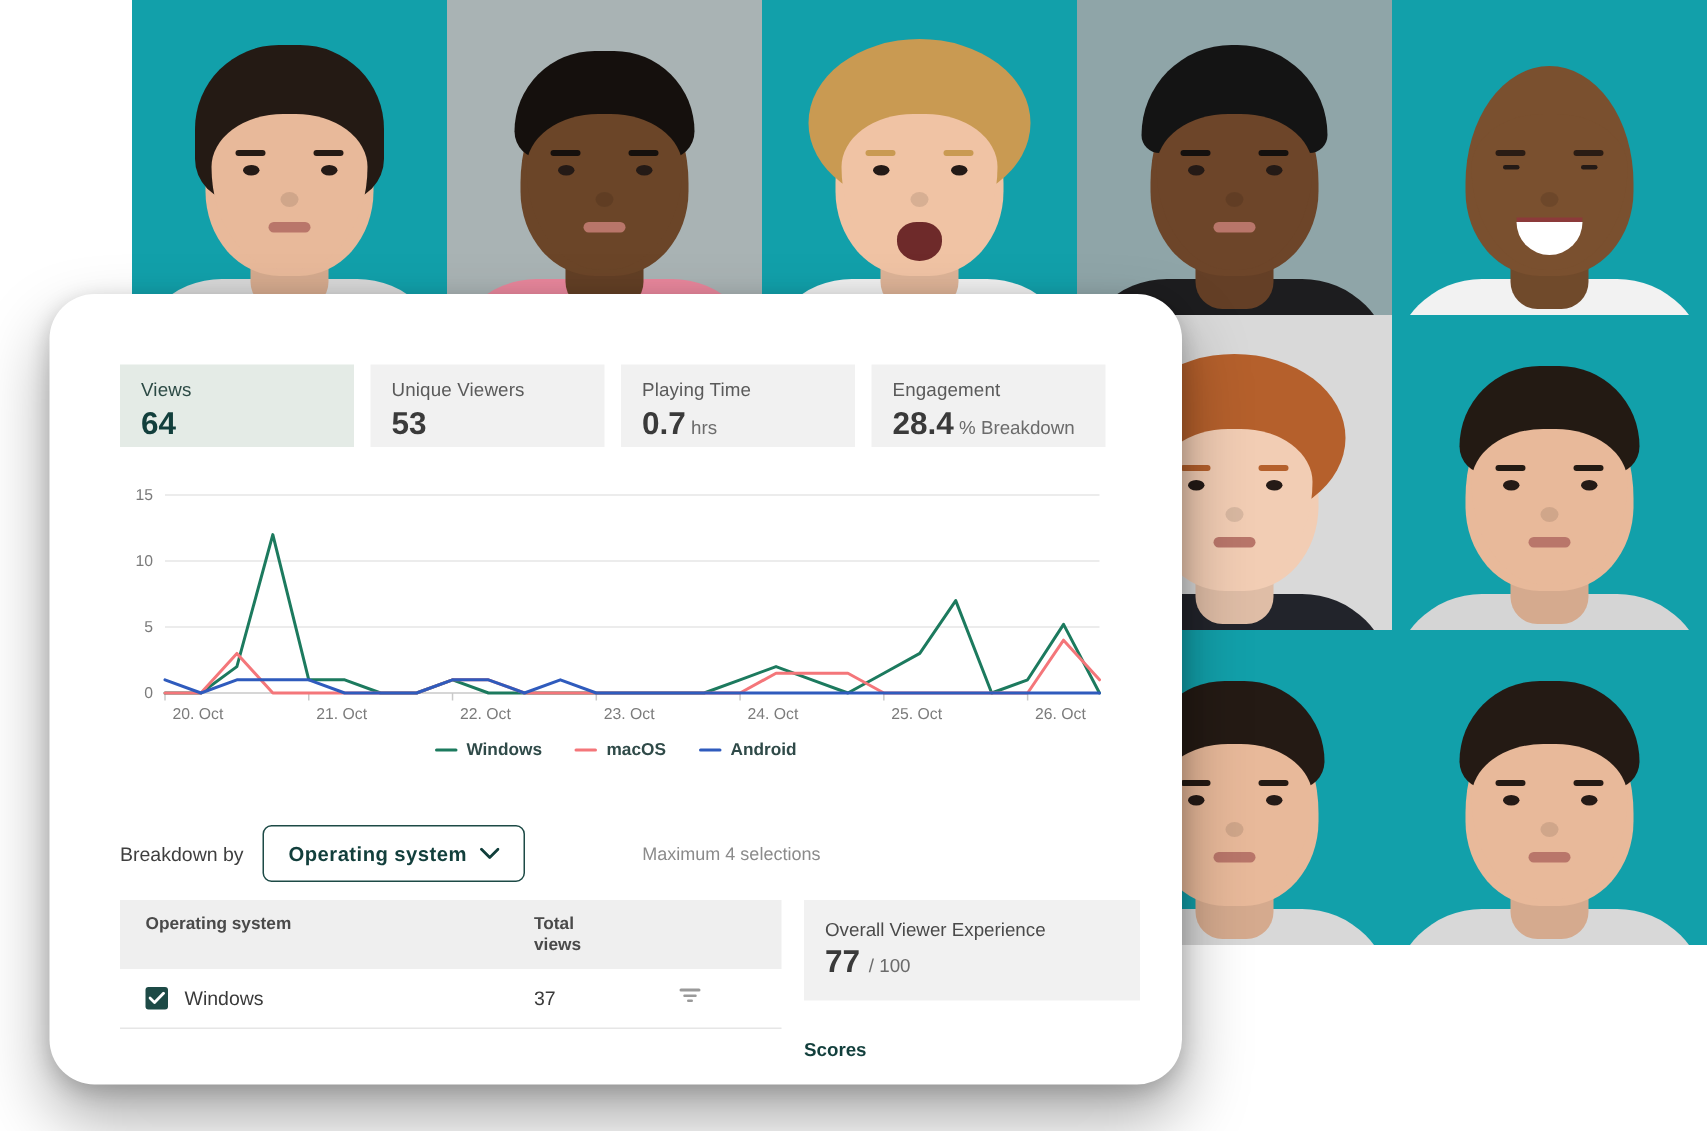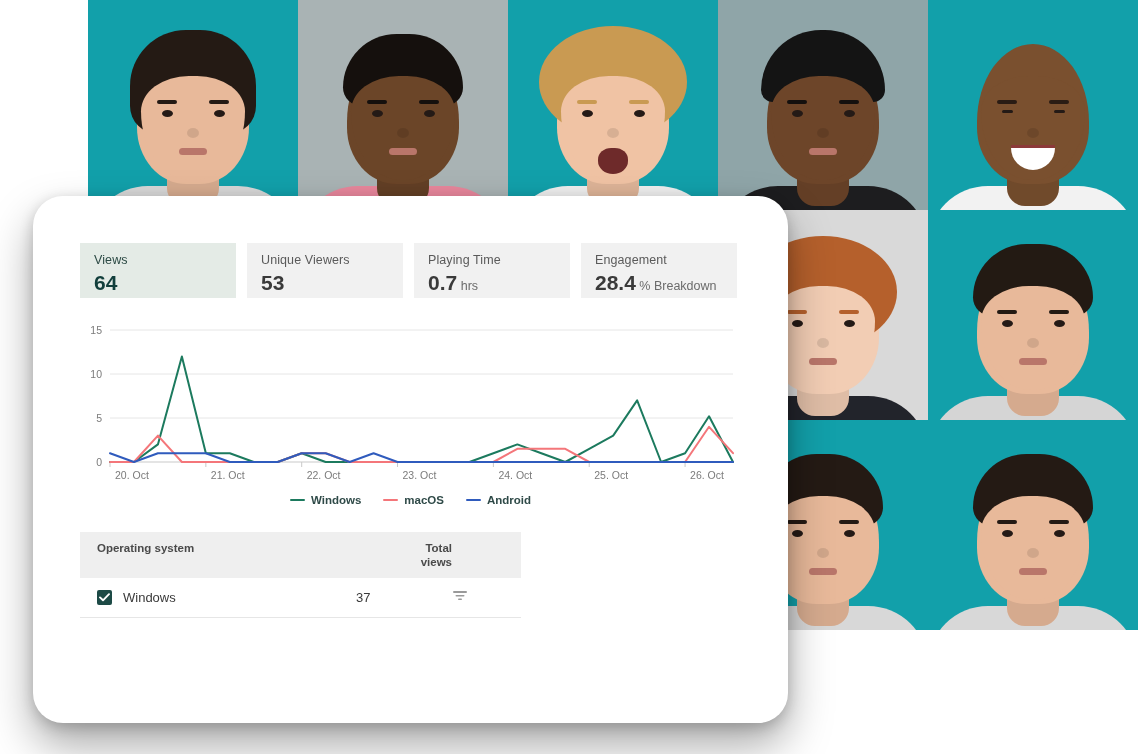--- a/index.html
+++ b/index.html
@@ -101,21 +101,21 @@
   
   #lower{display:flex;margin-top:12px;}
   #table-col{width:441px;}
   #side-col{width:224px;margin-left:15px;}
 
   table#breakdown-table{border-collapse:collapse;width:441px;}
   #breakdown-table thead th{
     background:#efefef;font-size:11.5px;color:#4a4a4a;font-weight:bold;
     text-align:left;padding:9px 0 9px 17px;vertical-align:top;line-height:14px;
   }
-  #breakdown-table thead th.num{text-align:right;padding-left:0;width:96px;}
+  #breakdown-table thead th.num{text-align:left;padding-left:0;width:96px;}
   #breakdown-table thead th.act{width:52px;}
   #breakdown-table tbody td{
     border-bottom:1px solid #e6e6e6;padding:11px 0 11px 17px;
     font-size:13px;color:#3a3a3a;
   }
   #breakdown-table tbody td.num{padding-left:0;}
   #breakdown-table tbody td.act{padding-left:0;text-align:left;}
   .cell-flex{display:flex;align-items:center;gap:11px;}
   .checkbox{
     width:15px;height:15px;border-radius:2px;background:#1d4a46;
@@ -404,20 +404,32 @@
             <span class="legend-swatch" style="background: rgb(244, 118, 122);"></span>
             <span class="legend-text">macOS</span>
           </div>
           <div class="legend-item">
             <span class="legend-swatch" style="background: rgb(47, 91, 189);"></span>
             <span class="legend-text">Android</span>
           </div>
         </div>
     </div>
 
+    <div id="breakdown-row">
+      <span id="breakdown-label">Breakdown by</span>
+      <div id="breakdown-select">
+        <span class="sel-text">Operating system</span>
+        <span>
+          <svg width="13" height="8" viewBox="0 0 13 8" aria-hidden="true">
+            <path d="M1 1.2 L6.5 6.6 L12 1.2" fill="none" stroke="#123f3c" stroke-width="1.9" stroke-linecap="round" stroke-linejoin="round"></path>
+          </svg>
+        </span>
+      </div>
+      <span id="max-selections">Maximum 4 selections</span>
+    </div>
 
     <div id="lower">
 
       <div id="table-col">
         <table id="breakdown-table">
           <thead>
             <tr>
               <th>Operating system</th>
               <th class="num">
                 <span>Total</span><br>
@@ -442,16 +454,27 @@
                 <td class="act"><span style="cursor: pointer;"><svg width="16" height="14" viewBox="0 0 16 14" aria-hidden="true">
                       <rect x="1" y="2" width="14" height="2" rx="1" fill="#9a9a9a"></rect>
                       <rect x="3.5" y="6" width="9" height="1.6" rx=".8" fill="#9a9a9a"></rect>
                       <rect x="6" y="9.4" width="4" height="1.6" rx=".8" fill="#9a9a9a"></rect>
                     </svg></span></td>
               </tr>
             </tbody>
         </table>
       </div>
 
+      <div id="side-col">
+        <div class="side-panel">
+          <div class="side-label">Overall Viewer Experience</div>
+          <div class="side-score">
+            <span>77</span>
+            <span class="denom">/ 100</span>
+          </div>
+        </div>
+        <div id="scores-heading">Scores</div>
+
+      </div>
 
     </div>
   </div>
 </div>
 
 </body></html>

